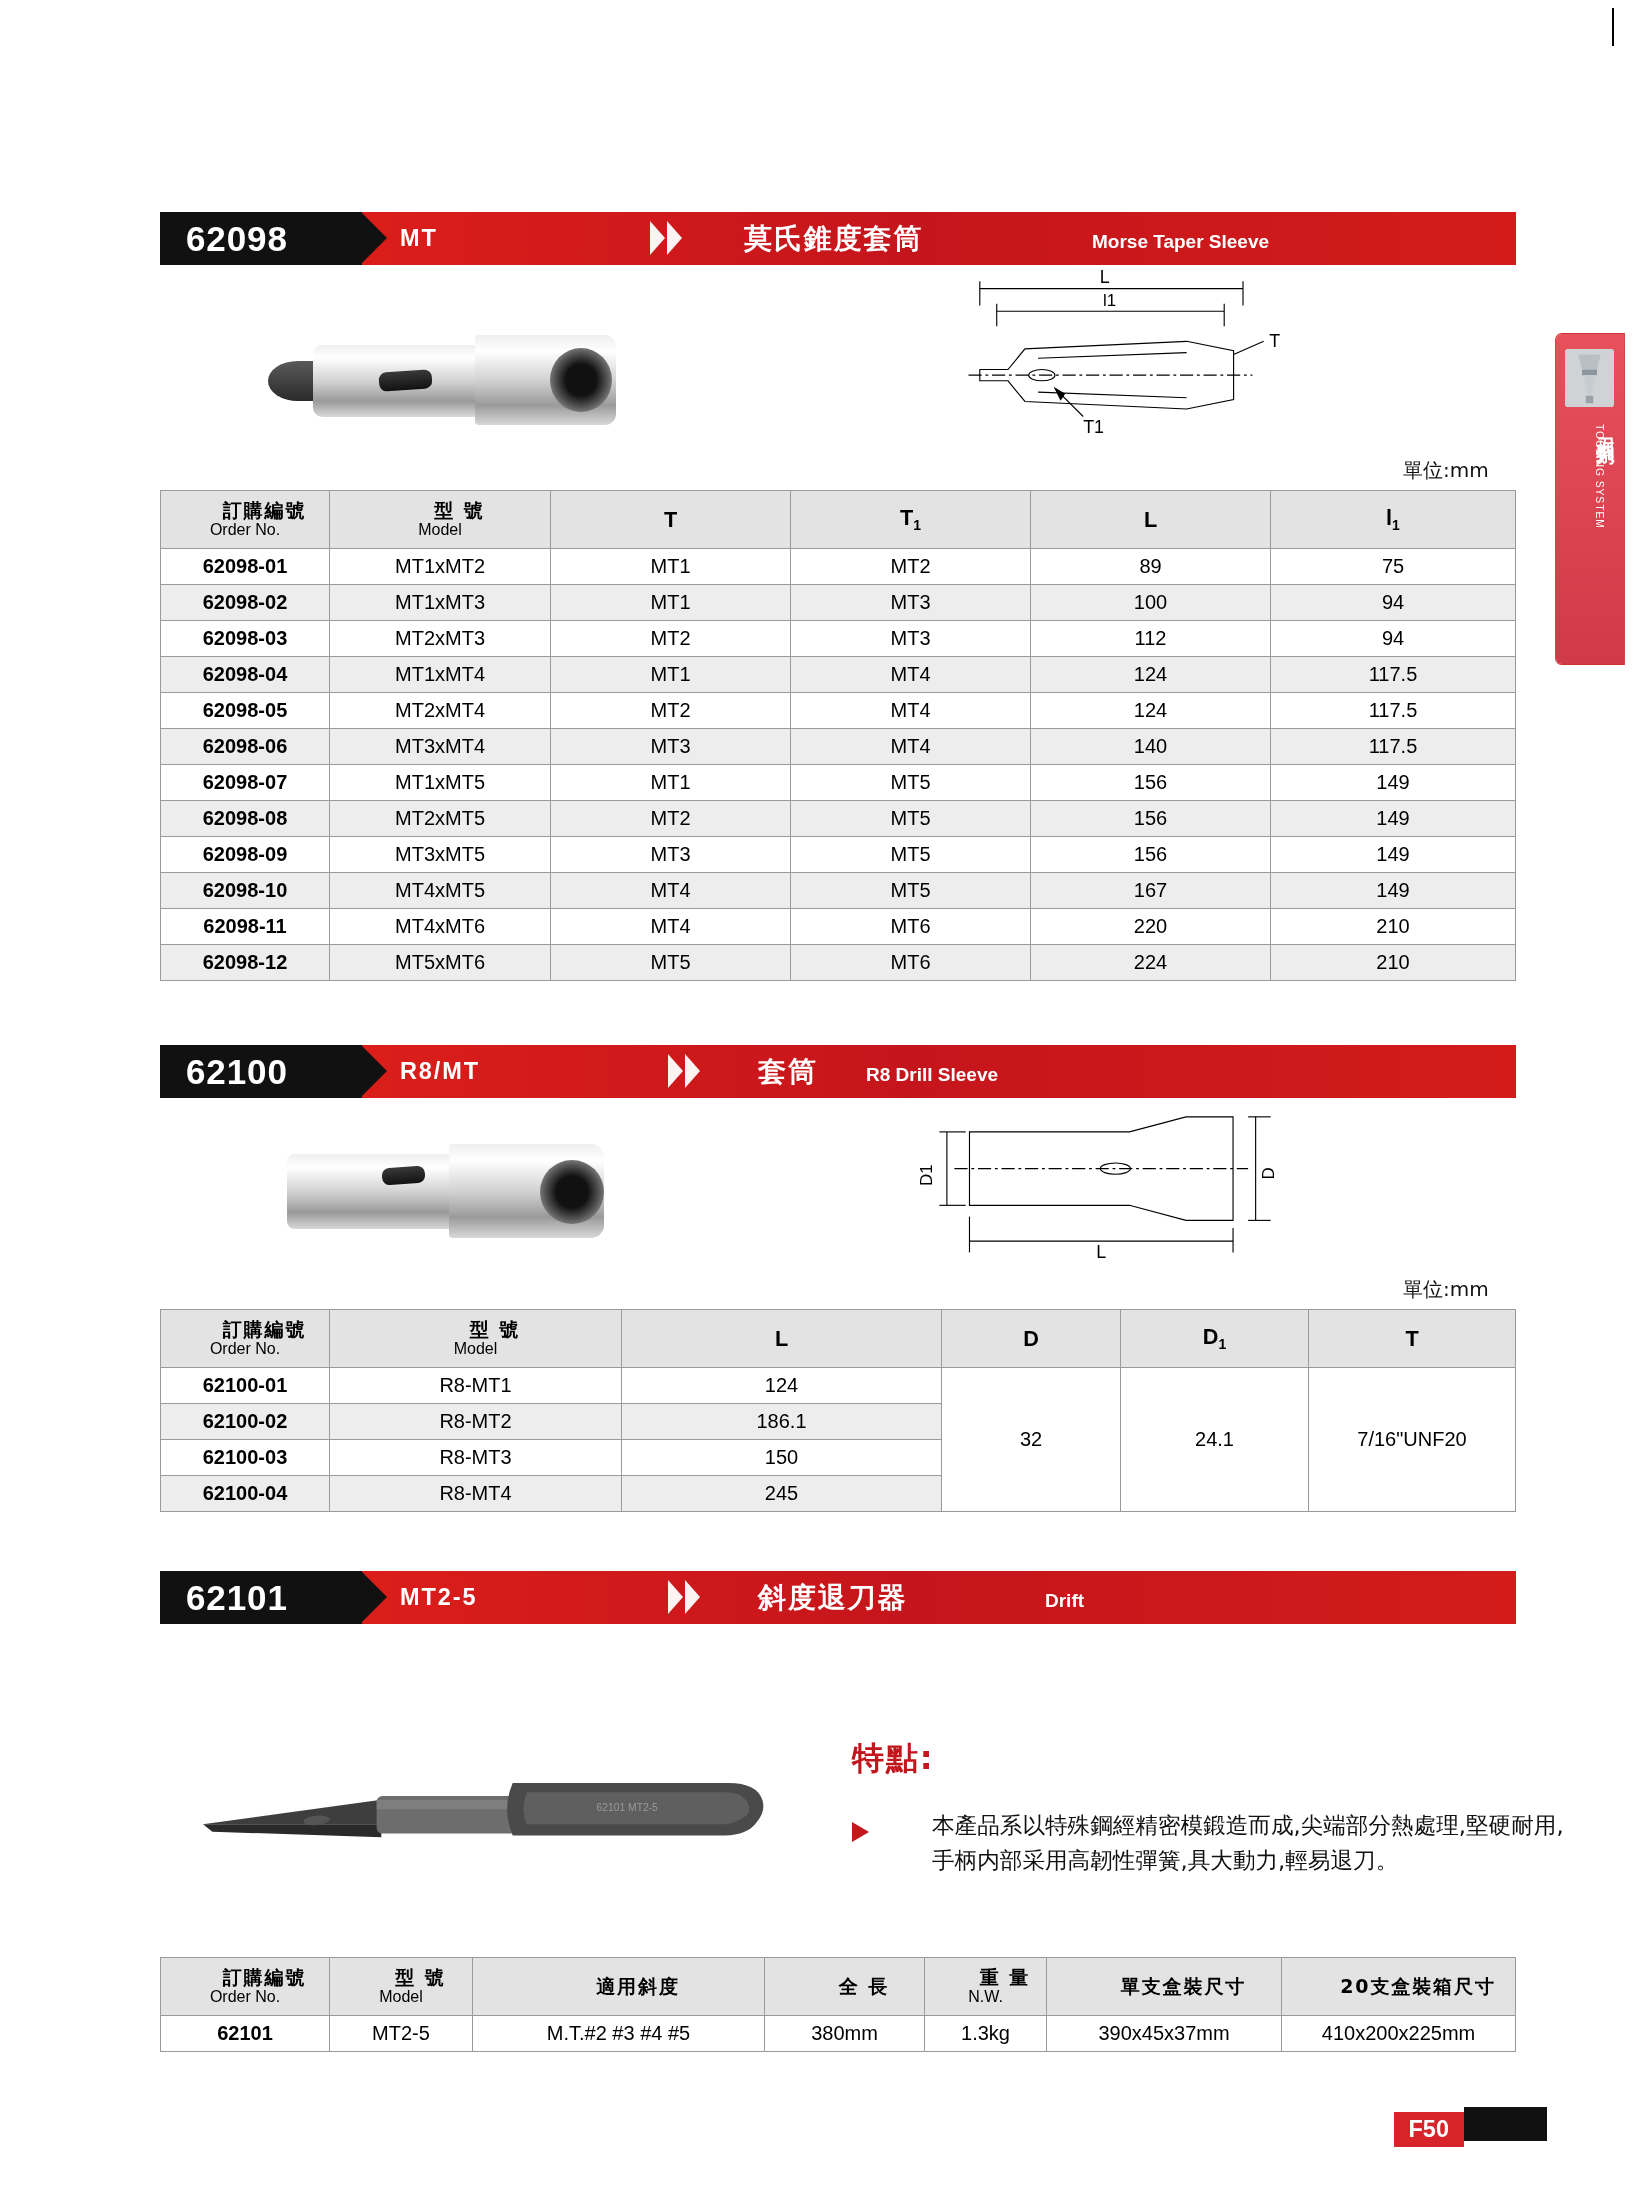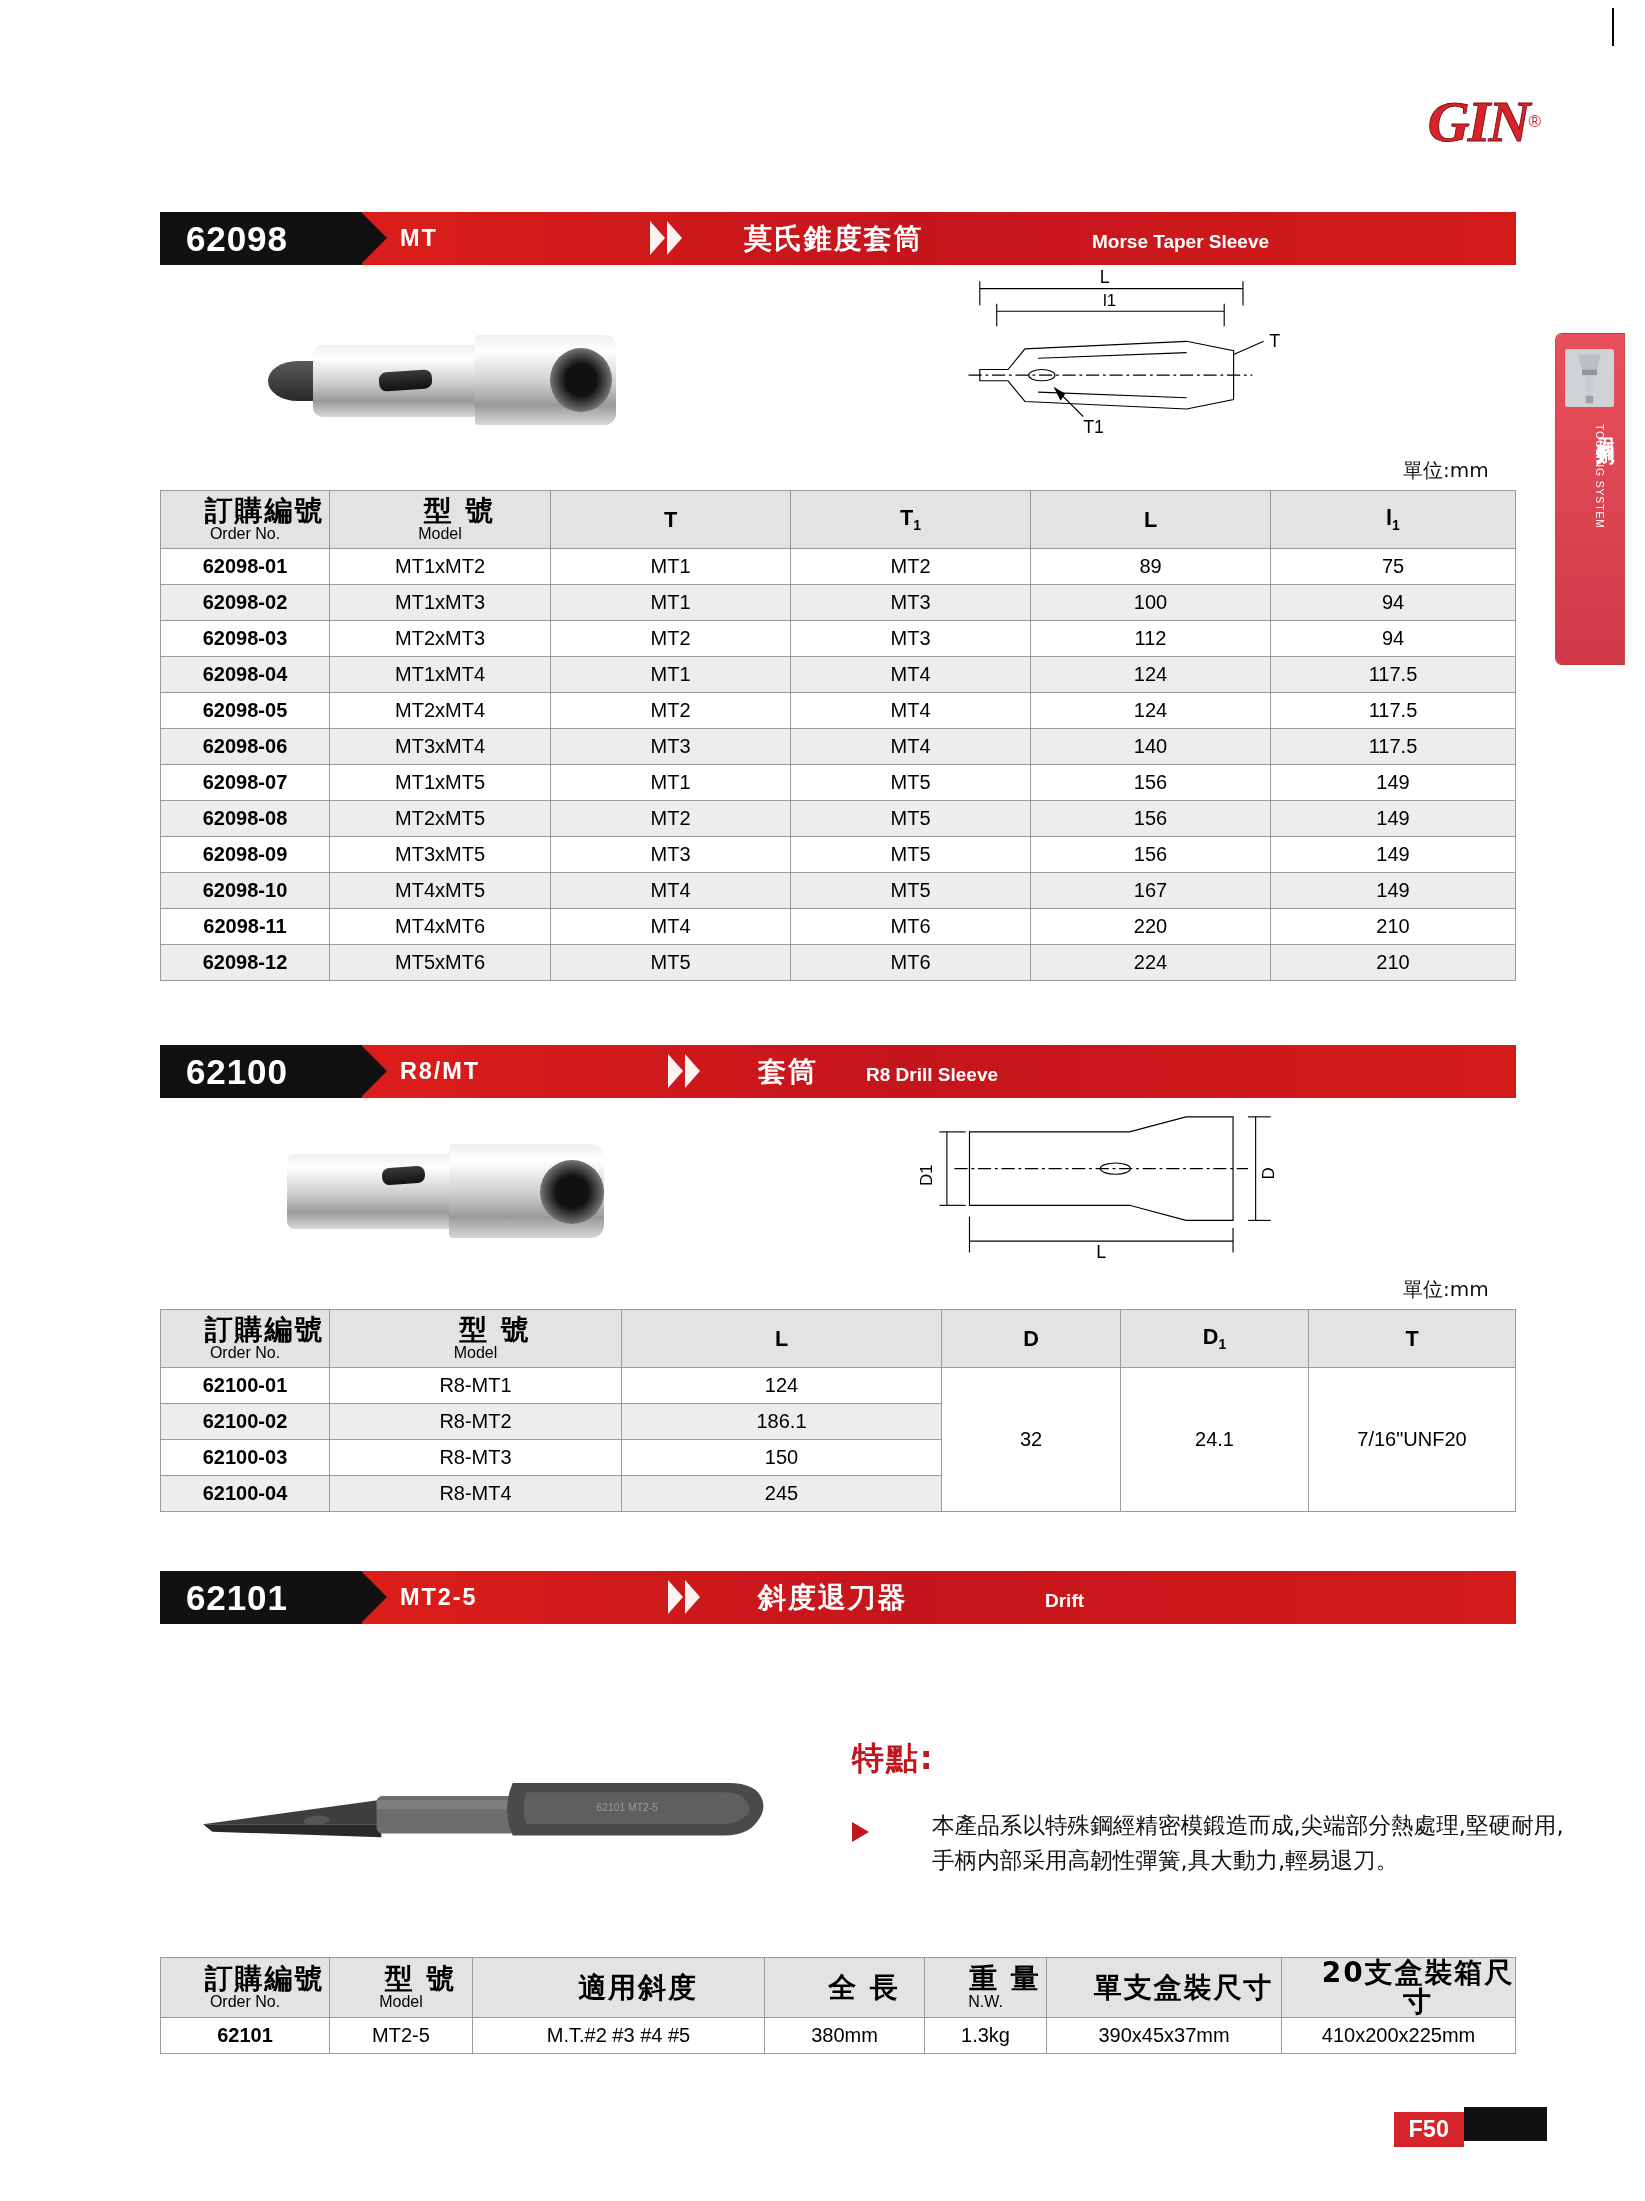--- a/index.html
+++ b/index.html
@@ -111,21 +111,21 @@
     font-size:20px;
     color:#000;
     padding:0;
   }
   table.spec thead th {
     background:#e3e3e3;
     height:58px;
     font-weight:normal;
   }
   table.spec thead th .cn {
-    display:block; font-size:28px; font-weight:bold;
+    display:block; font-size:19px; font-weight:bold;
     font-family:"DejaVu Sans", sans-serif; letter-spacing:1.9px;
     line-height:1.05;
     padding-left:39px;
   }
   table.spec thead th .en {
     display:block; font-size:16px; font-weight:normal; line-height:1.1;
   }
   table.spec thead th .big {
     display:block; font-size:21.7px; font-weight:bold;
   }
@@ -230,24 +230,20 @@
     background:#111; width: 83px; height: 34px;
   }
 </style>
 </head>
 <body>
 
 <div class="page">
 
   <div class="crop-mark" style="left:1612px; top:7.5px; width:1.9px; height:38px;"></div>
 
-  <div class="logo">
-    <span class="logo-text">GIN</span>
-      <span class="logo-reg">®</span>
-  </div>
 
   <div class="side-tab">
     <div class="side-tab-img">
       <svg width="49" height="58" viewBox="0 0 52 62">
         <polygon points="14,6 38,6 34,22 18,22" fill="#b9bfc4"></polygon>
         <rect x="18" y="22" width="16" height="6" fill="#8d969c"></rect>
         <polygon points="20,28 32,28 28,50 24,50" fill="#c7ccd0"></polygon>
         <rect x="22" y="50" width="8" height="8" fill="#9aa2a8"></rect>
       </svg>
     </div>

